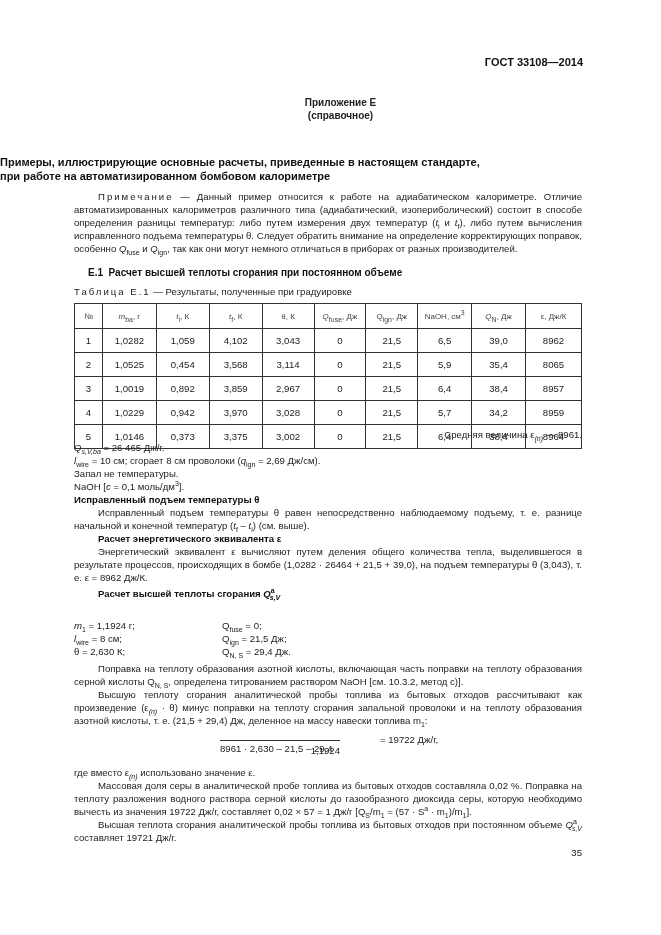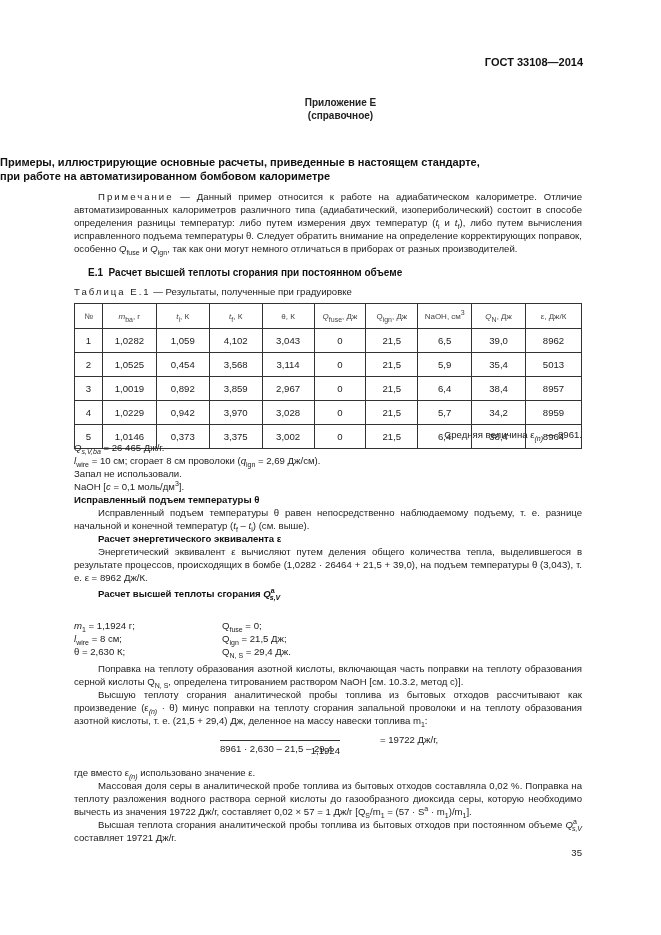--- a/index.html
+++ b/index.html
@@ -101,21 +101,21 @@
     <tr>
       <td>2</td>
         <td>1,0525</td>
         <td>0,454</td>
         <td>3,568</td>
         <td>3,114</td>
         <td>0</td>
         <td>21,5</td>
         <td>5,9</td>
         <td>35,4</td>
-        <td>5013</td>
+        <td>8065</td>
     </tr>
     <tr>
       <td>3</td>
         <td>1,0019</td>
         <td>0,892</td>
         <td>3,859</td>
         <td>2,967</td>
         <td>0</td>
         <td>21,5</td>
         <td>6,4</td>
@@ -149,21 +149,21 @@
   </tbody>
 </table>
 
 <div class="abs avg">
   <span>Средняя величина ε</span><sub class="it">(n)</sub><span> — 8961.</span>
 </div>
 
 <div class="para" style="top:441px; left:74px;">
   <div><span class="it">Q</span><sub class="it">s,V,ba</sub><span> = 26 465 Дж/г.</span></div>
   <div><span class="it">l</span><sub>wire</sub><span> = 10 см; сгорает 8 см проволоки (</span><span class="it">q</span><sub>ign</sub><span> = 2,69 Дж/см).</span></div>
-  <div>Запал не использовали.</div>
+  <div>Запал не температуры.</div>
   <div><span>NaOH [</span><span class="it">c</span><span> = 0,1 моль/дм</span><sup>3</sup><span>].</span></div>
   <div class="bold">Исправленный подъем температуры θ</div>
   <div class="indent" style="text-align:justify;"><span>Исправленный подъем температуры θ равен непосредственно наблюдаемому подъему, т. е. разнице начальной и конечной температур (</span><span class="it">t</span><sub>f</sub><span> – </span><span class="it">t</span><sub>i</sub><span>) (см. выше).</span></div>
   <div class="bold" style="padding-left:24px;">Расчет энергетического эквивалента ε</div>
   <div class="indent" style="text-align:justify;">Энергетический эквивалент ε вычисляют путем деления общего количества тепла, выделившегося в результате процессов, происходящих в бомбе (1,0282 · 26464 + 21,5 + 39,0), на подъем температуры θ (3,043), т. е. ε = 8962 Дж/К.</div>
   <div class="bold" style="padding-left:24px; margin-top:3px;"><span>Расчет высшей теплоты сгорания </span><span class="it">Q</span><sup>a</sup><sub class="it" style="margin-left:-5px;">s,V</sub></div>
 </div>
 
 <div class="params">
   <div class="row">

